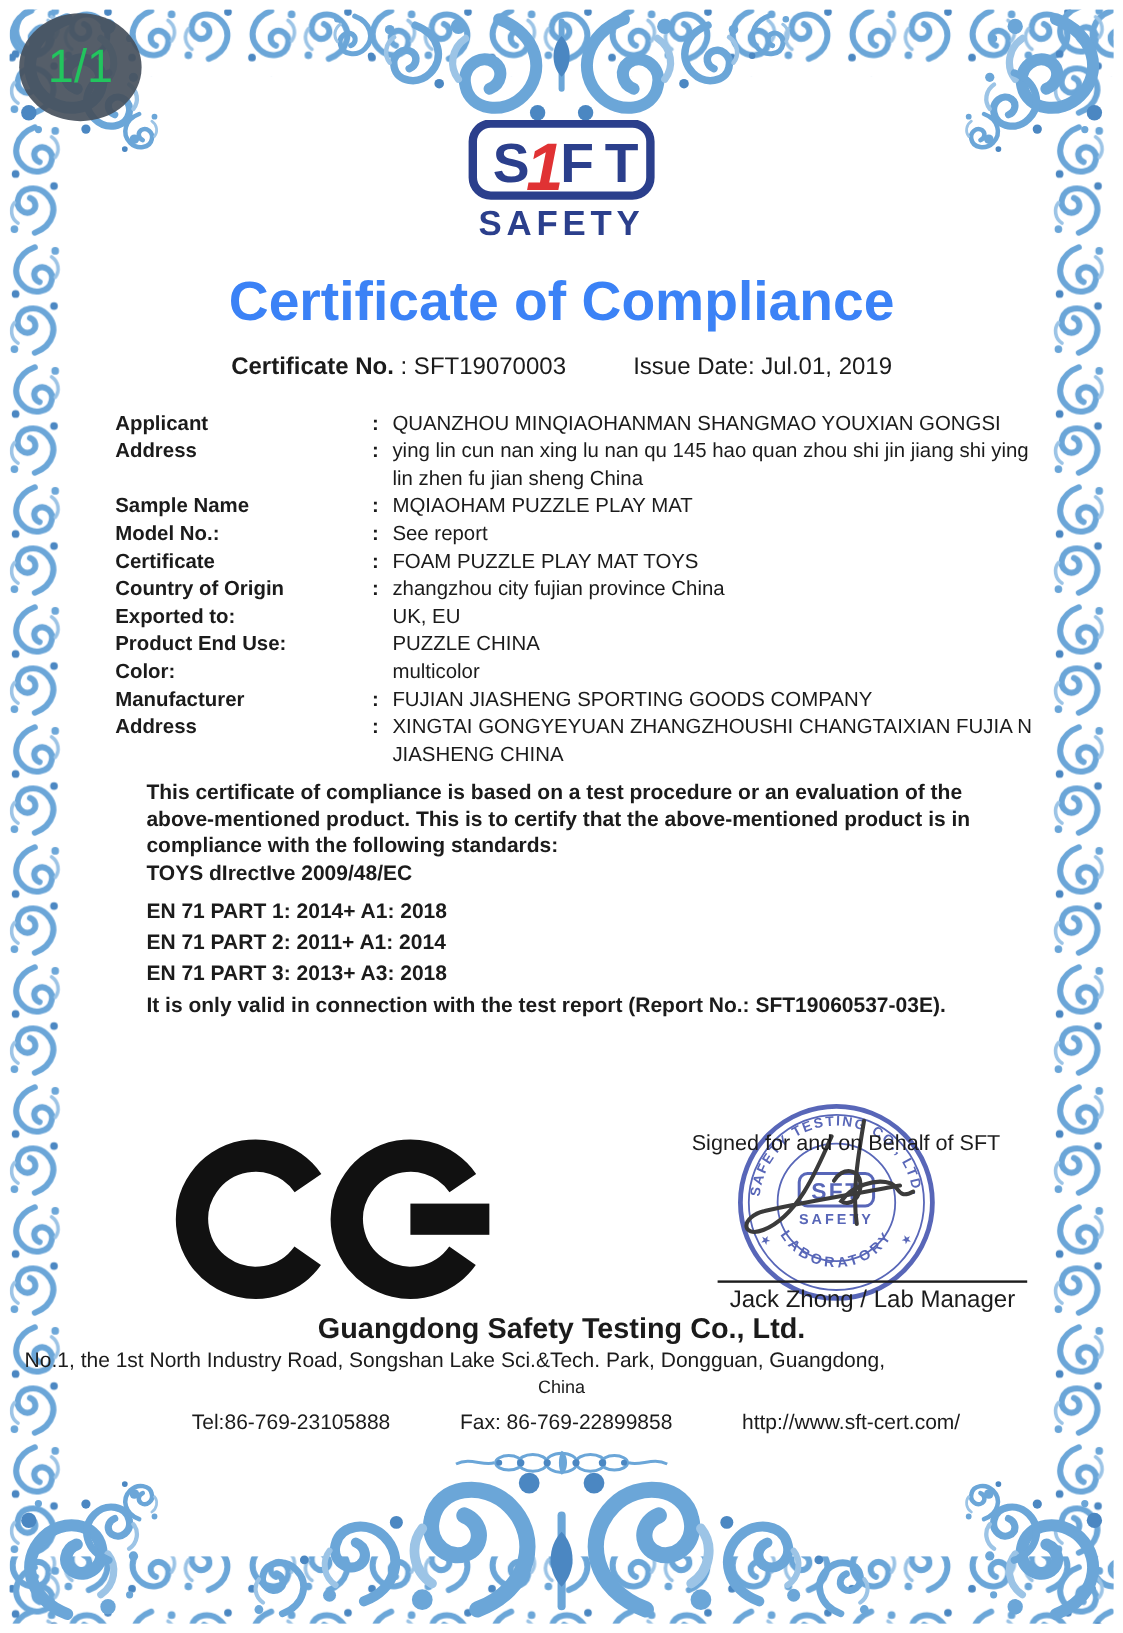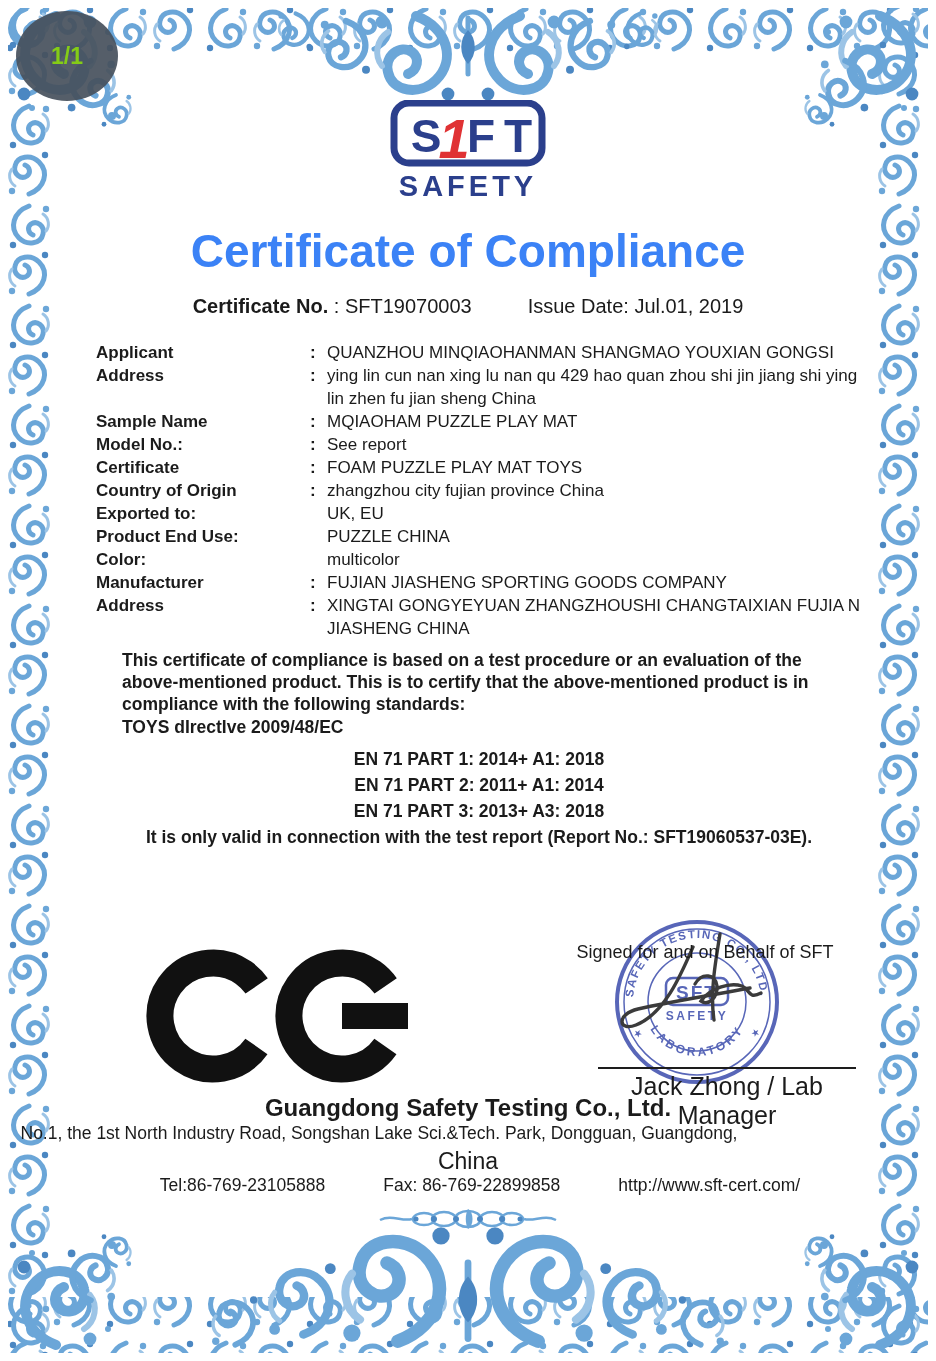--- a/index.html
+++ b/index.html
@@ -2,57 +2,57 @@
 <html><head>
 <meta charset="utf-8">
 <style>
   html,body{margin:0;padding:0;background:#e9e9e9;}
   .page{position:relative;width:936px;height:1361px;background:#ffffff;
         font-family:"Liberation Sans",sans-serif;color:#1b1b1b;overflow:hidden;margin:0 auto;}
   .border-svg{position:absolute;left:0;top:0;z-index:1;}
   .content{position:absolute;left:0;top:0;width:936px;height:1361px;z-index:3;}
 
   .page-badge{position:absolute;left:16px;top:11px;width:102px;height:90px;border-radius:50%;
-      background:rgba(70,80,92,0.92);color:#84cc16;font-size:23px;font-weight:bold;
+      background:rgba(70,80,92,0.92);color:#22c55e;font-size:39px;font-weight:normal;
       display:flex;align-items:center;justify-content:center;z-index:10;}
 
   .logo-wrap{position:absolute;left:368px;top:100px;width:200px;height:102px;}
 
   .doc-title{position:absolute;left:0;top:224px;width:936px;text-align:center;
       font-size:46px;font-weight:bold;letter-spacing:0px;color:#3b82f6;}
 
   .cert-line{position:absolute;left:0;top:295px;width:936px;display:flex;
       justify-content:center;gap:56px;font-size:20px;}
   .cert-line .lbl{font-weight:bold;}
 
   .fields{position:absolute;left:96px;top:341px;width:766px;font-size:17px;line-height:23px;}
   .frow{display:flex;align-items:flex-start;}
   .flabel{width:214px;font-weight:bold;flex:0 0 auto;}
   .fsep{width:17px;font-weight:bold;flex:0 0 auto;}
   .fvalue{flex:1 1 auto;}
 
   .statement{position:absolute;left:122px;top:649px;width:714px;
       font-size:17.5px;font-weight:bold;line-height:22px;}
-  .statement .std{margin-top:4px;text-align:center;}
+  .statement .std{margin-top:4px;}
   .statement .std-first{margin-top:10px;}
   .statement .directive{margin-top:1px;}
   .statement .validity{margin-top:4px;}
 
   .ce-wrap{position:absolute;left:146px;top:944px;}
   .signed-for{position:absolute;left:540px;top:942px;width:330px;text-align:center;
       font-size:18px;z-index:6;}
   .stamp-wrap{position:absolute;left:612px;top:917px;z-index:4;opacity:.92;}
   .sig-wrap{position:absolute;left:598px;top:922px;z-index:5;}
   .sig-line{position:absolute;left:598px;top:1067px;width:258px;border-top:2px solid #1d1d1d;z-index:6;}
-  .signatory{position:absolute;left:588px;top:1072px;width:278px;text-align:center;font-size:25px;z-index:6;}
+  .signatory{position:absolute;left:588px;top:1072px;width:278px;text-align:center;font-size:20px;z-index:6;}
 
   .footer-company{position:absolute;left:0;top:1094px;width:936px;text-align:center;
       font-size:24px;font-weight:bold;}
   .footer-addr1{position:absolute;left:0;top:1123px;width:758px;text-align:center;font-size:17.5px;}
-  .footer-addr2{position:absolute;left:0;top:1148px;width:936px;text-align:center;font-size:23px;}
+  .footer-addr2{position:absolute;left:0;top:1148px;width:936px;text-align:center;font-size:15px;}
   .footer-contact{position:absolute;left:0;top:1175px;width:936px;display:flex;
       justify-content:center;gap:58px;font-size:17.5px;transform:translateX(12px);}
 
   .divider-wrap{position:absolute;left:378px;top:1205px;}
 </style>
 </head>
 <body>
 
 <div class="page">
 
@@ -133,21 +133,21 @@
 
     <div class="fields">
       <div class="frow">
         <span class="flabel">Applicant</span>
         <span class="fsep">:</span>
         <span class="fvalue">QUANZHOU MINQIAOHANMAN SHANGMAO YOUXIAN GONGSI</span>
       </div>
       <div class="frow">
         <span class="flabel">Address</span>
         <span class="fsep">:</span>
-        <span class="fvalue">ying lin cun nan xing lu nan qu 429 hao quan zhou shi jin jiang shi ying lin zhen fu jian sheng China</span>
+        <span class="fvalue">ying lin cun nan xing lu nan qu 145 hao quan zhou shi jin jiang shi ying lin zhen fu jian sheng China</span>
       </div>
       <div class="frow">
         <span class="flabel">Sample Name</span>
         <span class="fsep">:</span>
         <span class="fvalue">MQIAOHAM PUZZLE PLAY MAT</span>
       </div>
       <div class="frow">
         <span class="flabel">Model No.:</span>
         <span class="fsep">:</span>
         <span class="fvalue">See report</span>

